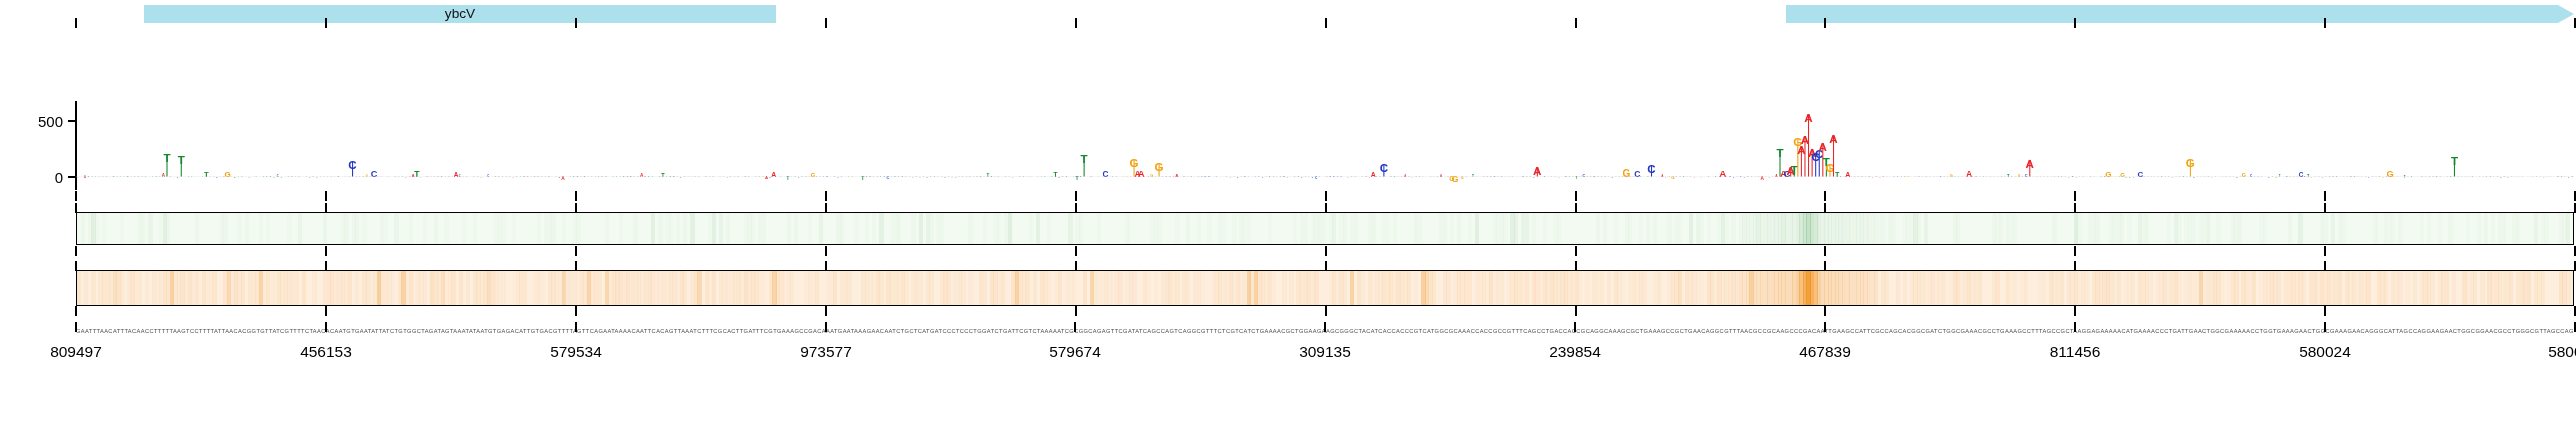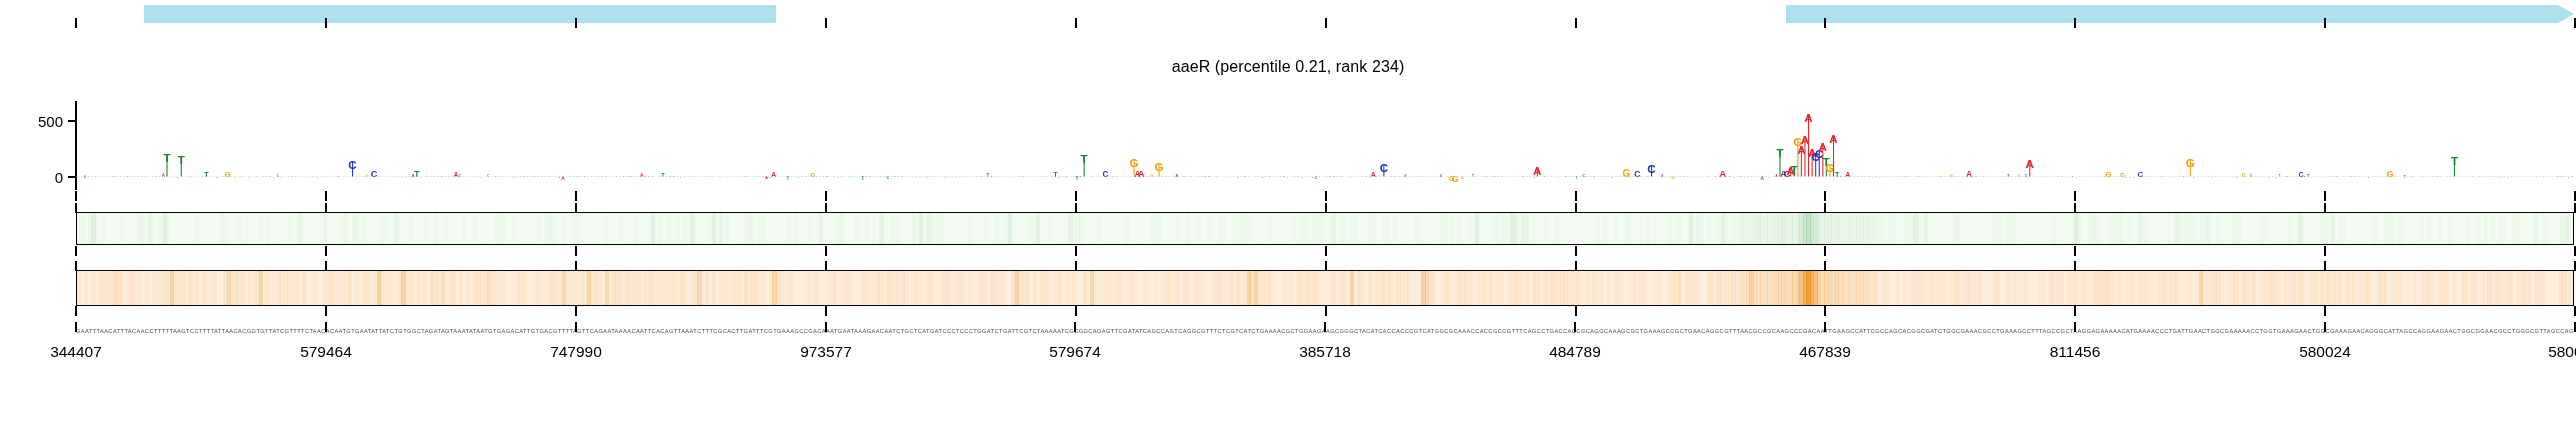--- a/index.html
+++ b/index.html
@@ -51,27 +51,27 @@
 </style>
 </head>
 <body>
 
 <div class="plot-root">
 
   <div id="gene-track">
       <div class="gene-box" style="left: 144px; width: 632px;">
         <div class="gene-body" style="width: 632px; background: rgb(173, 224, 237);"></div>
       </div>
+      <div class="gene-label" style="left: 144px; width: 632px;">ybcV</div>
       <div class="gene-box" style="left: 1786px; width: 789px;">
         <div class="gene-body" style="width: 772px; background: rgb(173, 224, 237);"></div>
         <div class="gene-arrow" style="left: 772px; border-left-color: rgb(173, 224, 237);"></div>
       </div>
     </div>
 
-  <div id="chart-title">aaeR (percentile 0.21, rank 234)</div>
 
   <div id="signal-axes">
     <div id="axis-spine"></div>
     <svg id="logo-canvas" viewBox="0 0 4190 150" preserveAspectRatio="none">
         <text x="2.99" y="129.23" font-size="2.68" font-family="Liberation Sans, sans-serif" font-weight="bold" text-anchor="middle" fill="#f2a20c">G</text>
         <text x="14.96" y="130.31" font-size="4.35" font-family="Liberation Sans, sans-serif" font-weight="bold" text-anchor="middle" fill="#e8262a">A</text>
         <text x="20.95" y="127.50" font-size="3.88" font-family="Liberation Sans, sans-serif" font-weight="bold" text-anchor="middle" fill="#14892c">T</text>
         <text x="26.94" y="127.50" font-size="2.04" font-family="Liberation Sans, sans-serif" font-weight="bold" text-anchor="middle" fill="#14892c">T</text>
         <text x="32.92" y="128.34" font-size="1.60" font-family="Liberation Sans, sans-serif" font-weight="bold" text-anchor="middle" fill="#14892c">T</text>
         <text x="38.91" y="127.98" font-size="1.60" font-family="Liberation Sans, sans-serif" font-weight="bold" text-anchor="middle" fill="#e8262a">A</text>
@@ -1558,33 +1558,33 @@
       <div class="heat-cell" style="left: 98.7143%; width: 0.172857%; background: rgb(240, 146, 30); opacity: 0.072;"></div>
       <div class="heat-cell" style="left: 99.4286%; width: 0.172857%; background: rgb(240, 146, 30); opacity: 0.097;"></div>
       <div class="heat-cell" style="left: 99.5714%; width: 0.172857%; background: rgb(240, 146, 30); opacity: 0.099;"></div>
       <div class="heat-cell" style="left: 99.7143%; width: 0.172857%; background: rgb(240, 146, 30); opacity: 0.041;"></div>
       <div class="heat-cell" style="left: 99.8571%; width: 0.172857%; background: rgb(240, 146, 30); opacity: 0.037;"></div>
     </div>
 
   <div id="seq-strip" style="letter-spacing: 0.4px;">GAATTTAACATTTACAACCTTTTTAAGTCCTTTTATTAACACGGTGTTATCGTTTTCTAACACAATGTGAATATTATCTGTGGCTAGATAGTAAATATAATGTGAGACATTGTGACGTTTTAGTTCAGAATAAAACAATTCACAGTTAAATCTTTCGCACTTGATTTCGTGAAAGCCGACAAATGAATAAAGAACAATCTGCTCATGATCCCTCCCTGGATCTGATTCGTCTAAAAATCGCGGCAGAGTTCGATATCAGCCAGTCAGGCGTTTCTCGTCATCTGAAAACGCTGGAAGAAGCGGGCTACATCACCACCCGTCATGGCGCAAACCACCGCCGTTTCAGCCTGACCACCGCAGGCAAAGCGCTGAAAGCCGCTGAACAGGCGTTTAACGCCGCAAGCCCGACAATTGAAGCCATTCGCCAGCACGGCGATCTGGCGAAACGCCTGAAAGCCTTTAGCCGCTAAGGAGAAAAACATGAAAACCCTGATTGAACTGGCGAAAAACCTGGTGAAAGAACTGGCGAAAGAACAGGGCATTAGCCAGGAAGAACTGGCGGAACGCCTGGGCGTTAGCCAGAGCGCGGTTAGCAAATGGGAAAACGGCCGCAGCGTTCCGAGCCTGGAAACCCTGATTAAACTGAGCGAACTGTTTGGCGTTAGCCTGGATGAACTGCTGAAAGGCGATAAAAGCCGCT</div>
   <div id="xaxis">
       <div class="xtick" style="left: -0.9px;"></div>
-      <div class="xtick-label" style="left: 0px;">344407</div>
+      <div class="xtick-label" style="left: 0px;">809497</div>
       <div class="xtick" style="left: 249px;"></div>
-      <div class="xtick-label" style="left: 250px;">579464</div>
+      <div class="xtick-label" style="left: 250px;">456153</div>
       <div class="xtick" style="left: 499px;"></div>
-      <div class="xtick-label" style="left: 500px;">747990</div>
+      <div class="xtick-label" style="left: 500px;">579534</div>
       <div class="xtick" style="left: 749px;"></div>
       <div class="xtick-label" style="left: 750px;">973577</div>
       <div class="xtick" style="left: 998px;"></div>
       <div class="xtick-label" style="left: 999px;">579674</div>
       <div class="xtick" style="left: 1248px;"></div>
-      <div class="xtick-label" style="left: 1249px;">385718</div>
+      <div class="xtick-label" style="left: 1249px;">309135</div>
       <div class="xtick" style="left: 1498px;"></div>
-      <div class="xtick-label" style="left: 1499px;">484789</div>
+      <div class="xtick-label" style="left: 1499px;">239854</div>
       <div class="xtick" style="left: 1748px;"></div>
       <div class="xtick-label" style="left: 1749px;">467839</div>
       <div class="xtick" style="left: 1998px;"></div>
       <div class="xtick-label" style="left: 1999px;">811456</div>
       <div class="xtick" style="left: 2248px;"></div>
       <div class="xtick-label" style="left: 2249px;">580024</div>
       <div class="xtick" style="left: 2498px;"></div>
       <div class="xtick-label" style="left: 2498px;">580094</div>
     </div>
 

